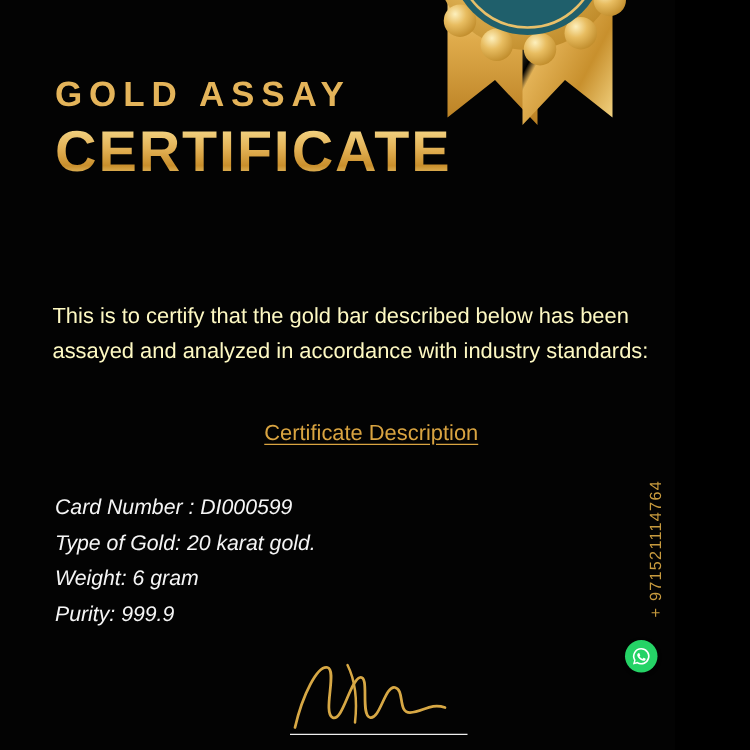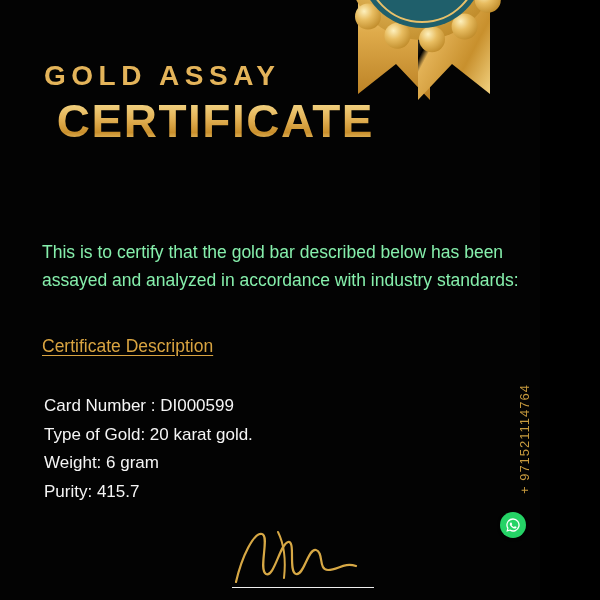--- a/index.html
+++ b/index.html
@@ -38,65 +38,65 @@
   }
   .title-line2 {
     font-size: 46px;
     letter-spacing: 1.5px;
     font-weight: bold;
     line-height: 1;
     background: linear-gradient(180deg,#f7de92 0%,#e3b256 45%,#c98f2c 75%,#f3d584 100%);
     -webkit-background-clip: text;
     background-clip: text;
     color: #e0ae4c;
-    text-align: right;
     -webkit-text-fill-color: transparent;
   }
 
   
   .seal-wrap {
     position: absolute;
     right: 20px;
     top: -96px;
     width: 220px;
     height: 260px;
   }
 
   
   .body-text {
     position: absolute;
     left: 42px;
     top: 238px;
     width: 510px;
-    color: #86efac;
+    color: #fef9c3;
     font-size: 17.5px;
     line-height: 28px;
   }
 
   .section-heading {
     position: absolute;
     left: 42px;
     top: 336px;
     width: 510px;
+    text-align: center;
     color: #d9a441;
     font-size: 17.5px;
     text-decoration: underline;
     text-underline-offset: 3px;
   }
 
   .details {
     position: absolute;
     left: 44px;
     top: 392px;
     width: 470px;
     color: #f5f5f5;
     font-size: 17px;
     line-height: 28.5px;
   }
-  .details .row { white-space: nowrap; }
+  .details .row { white-space: nowrap; font-style: italic; }
 
   
   .signature {
     position: absolute;
     left: 232px;
     bottom: 14px;
     width: 150px;
     height: 60px;
   }
   .sig-line {
@@ -200,21 +200,21 @@
   </div>
 
   <div class="body-text">This is to certify that the gold bar described below has been assayed and analyzed in accordance with industry standards:</div>
 
   <div class="section-heading">Certificate Description</div>
 
   <div class="details">
     <div class="row">Card Number : DI000599</div>
     <div class="row">Type of Gold: 20 karat gold.</div>
     <div class="row">Weight: 6 gram</div>
-    <div class="row">Purity: 415.7</div>
+    <div class="row">Purity: 999.9</div>
   </div>
 
   <div class="signature">
     <svg width="150" height="60" viewBox="0 0 150 60" xmlns="http://www.w3.org/2000/svg">
       <path d="M4 56 C 10 30, 22 6, 30 8 C 38 10, 26 44, 34 48 C 42 52, 48 18, 56 16
                C 64 14, 56 46, 64 48 C 72 50, 76 22, 84 24 C 92 26, 86 44, 96 44
                C 106 44, 112 36, 124 40" fill="none" stroke="#d7a845" stroke-width="2.2" stroke-linecap="round"></path>
       <path d="M46 6 C 52 18, 54 34, 52 52" fill="none" stroke="#d7a845" stroke-width="2" stroke-linecap="round"></path>
     </svg>
   </div>

